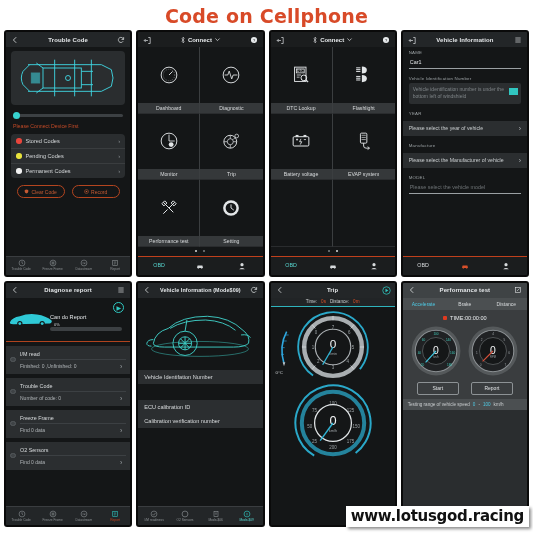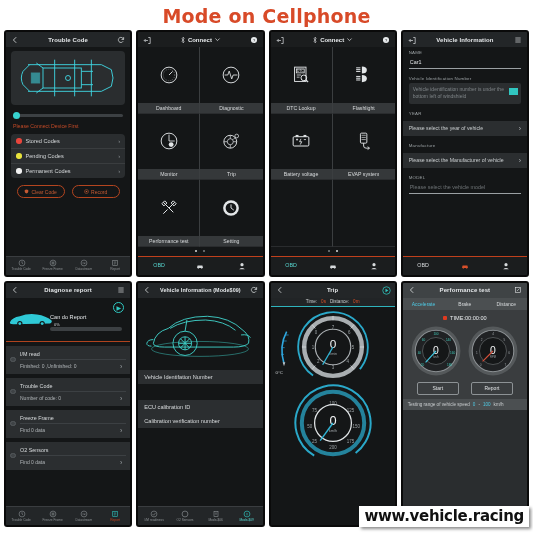--- a/index.html
+++ b/index.html
@@ -208,21 +208,21 @@
     font-weight:bold;font-size:15px;
     padding:1px 5px 2px 5px;
     letter-spacing:-.3px;
     box-shadow:2px 2px 3px rgba(0,0,0,.45);
     z-index:20;
   }
 </style>
 </head>
 <body>
 
-<div class="page-title">Mode on Cellphone</div>
+<div class="page-title">Code on Cellphone</div>
 
 <div class="grid">
 
   <div class="phone">
     <div class="hdr">
       <span class="ico">
         <svg viewBox="0 0 10 10" width="8" height="8">
             <path d="M6.5 1.5 L3 5 L6.5 8.5" stroke="#dfe3e5" stroke-width="1" fill="none"></path>
           </svg>
       </span>
@@ -930,13 +930,13 @@
         <span>-</span>
         <b>100</b>
         <span>km/h</span>
       </div>
       <div class="pfill"></div>
     </div>
   </div>
 
 </div>
 
-<div class="wm">www.vehicle.racing</div>
+<div class="wm">www.lotusgod.racing</div>
 
 </body></html>

